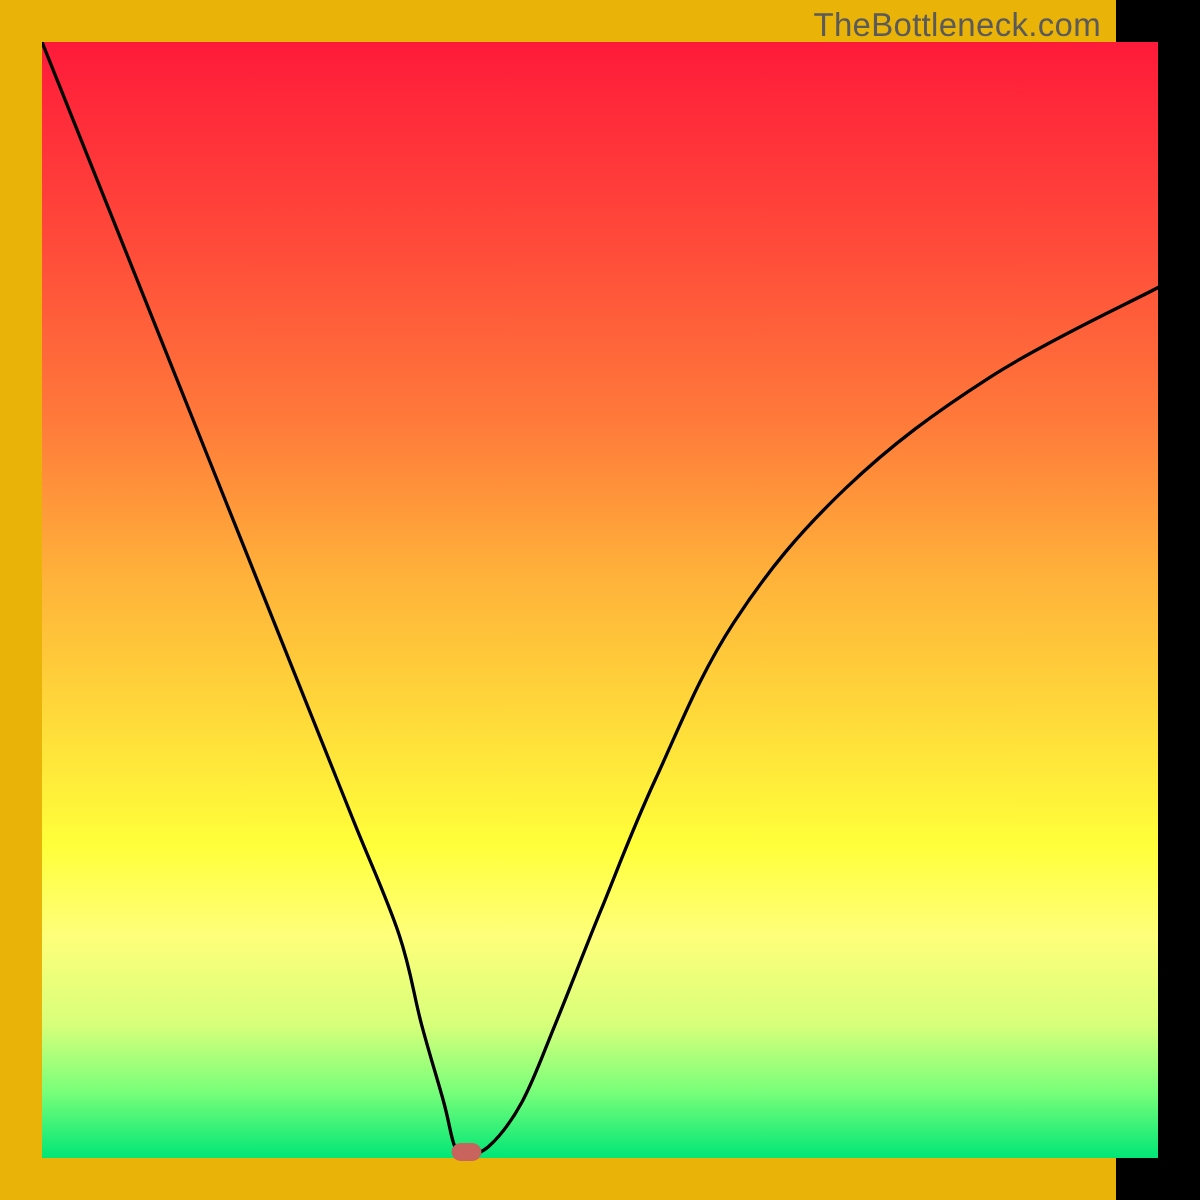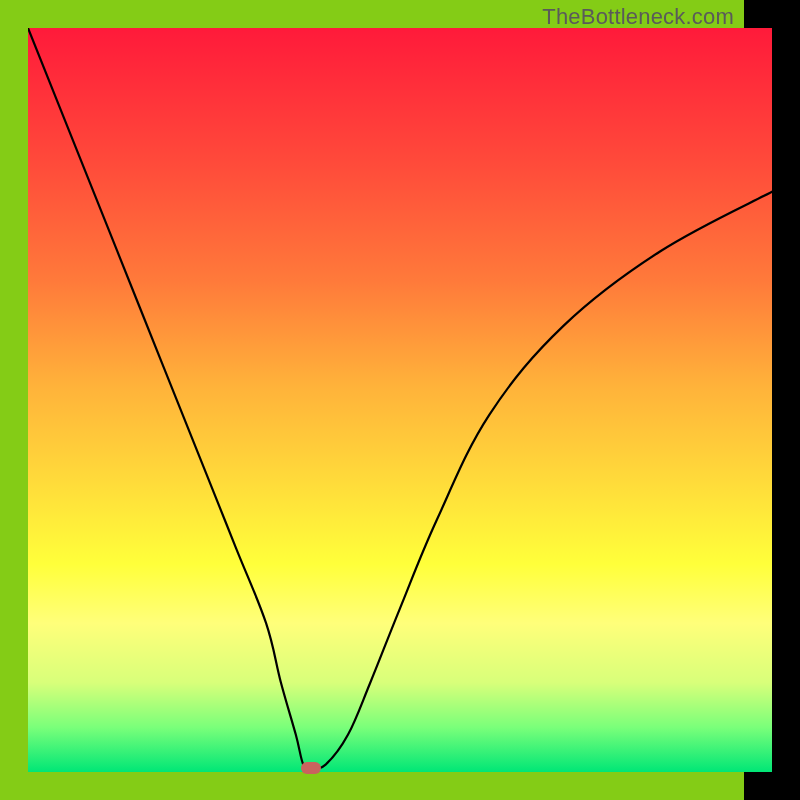--- a/index.html
+++ b/index.html
@@ -8,21 +8,21 @@
     width: 800px;
     height: 800px;
     background: #000;
     overflow: hidden;
     font-family: Arial, Helvetica, sans-serif;
   }
   .frame {
     position: relative;
     width: 744px;
     height: 800px;
-    background: #84cc16;
+    background: #eab308;
   }
   .plot-area {
     position: absolute;
     left: 28px;
     top: 28px;
     width: 744px;
     height: 744px;
     background: linear-gradient(
       to bottom,
       #ff1a3a 0%,

